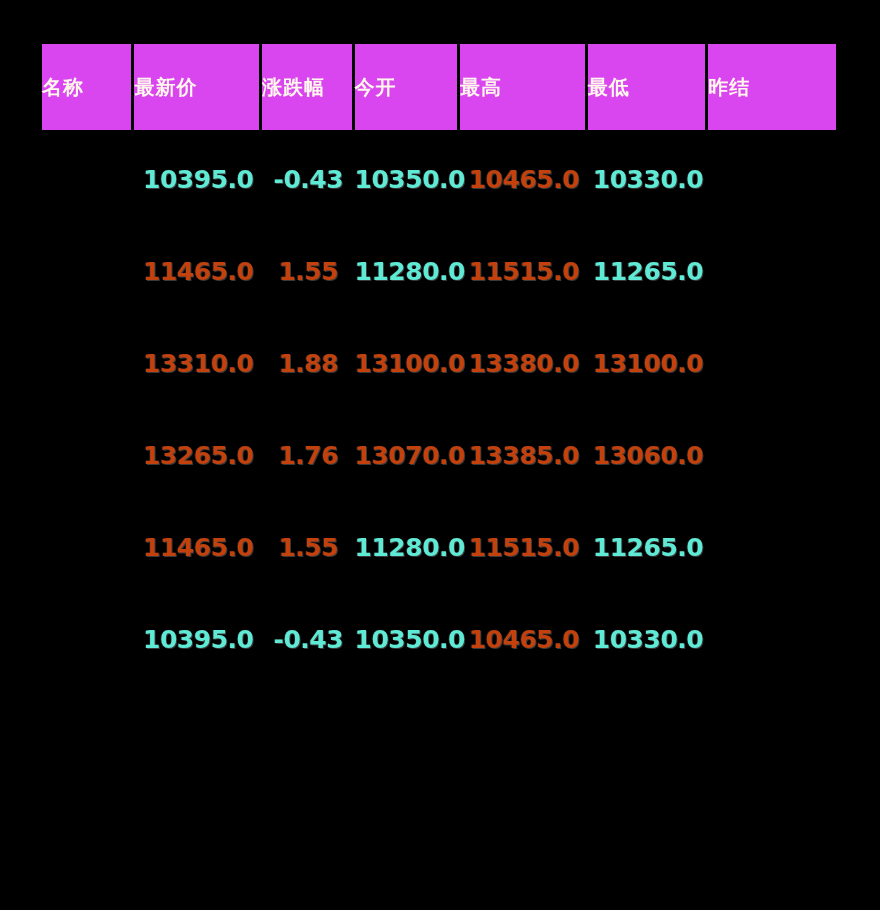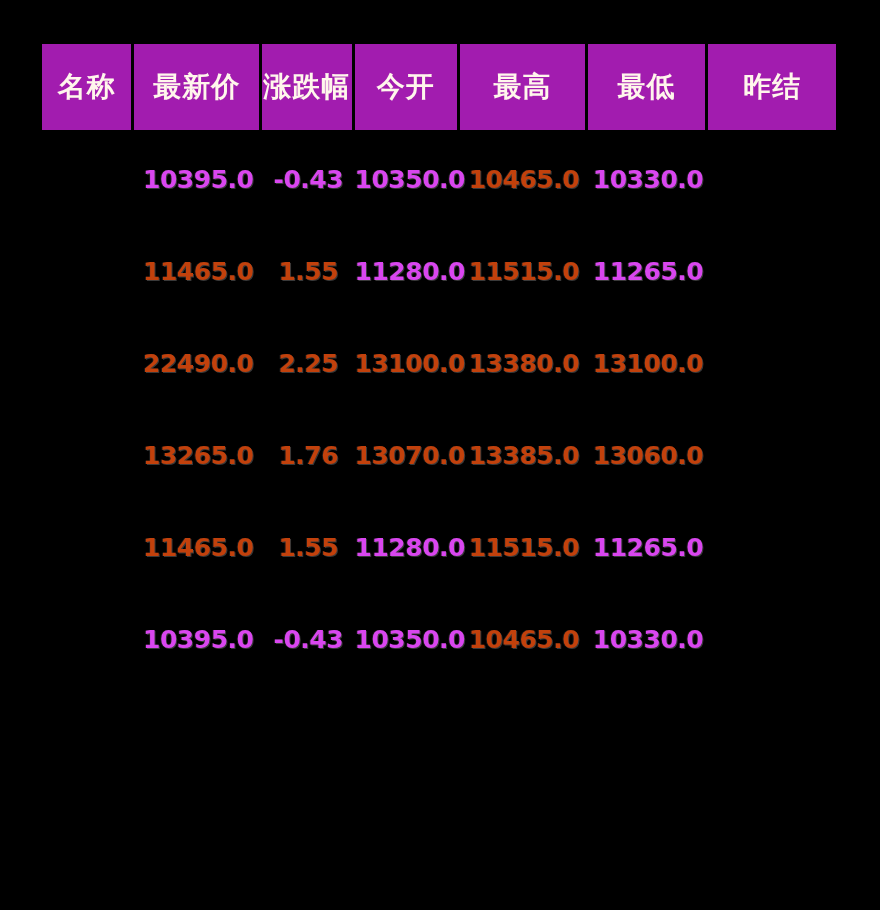--- a/index.html
+++ b/index.html
@@ -26,29 +26,29 @@
     left: 42px;
     top: 44px;
     width: 794px;
     border-collapse: separate;
     border-spacing: 0;
     table-layout: fixed;
   }
 
   
   thead th {
-    background: #a21caf;
+    background: #d946ef;
     color: #fff6ec;
     font-family: "Liberation Serif", "DejaVu Serif", serif;
     font-weight: bold;
-    font-size: 28px;
+    font-size: 20px;
     height: 86px;
     line-height: 86px;
     padding: 0;
-    text-align: center;
+    text-align: left;
     vertical-align: middle;
     border-right: 3px solid #000000;
     border-bottom: 3px solid #000000;
     letter-spacing: 1px;
   }
   thead th.last-col {
     border-right: none;
   }
 
   
@@ -63,21 +63,21 @@
     letter-spacing: -0.5px;
     background: #000000;
     white-space: nowrap;
   }
   tbody td.name-cell {
     font-size: 24px;
   }
 
   
   .val-up    { color: #c2410c; text-shadow: 1px 1px 0 rgba(60,60,60,0.95), -1px 0 0 rgba(40,40,40,0.6); }
-  .val-down  { color: #d946ef; text-shadow: 1px 1px 0 rgba(60,60,60,0.95), -1px 0 0 rgba(40,40,40,0.6); }
+  .val-down  { color: #5eead4; text-shadow: 1px 1px 0 rgba(60,60,60,0.95), -1px 0 0 rgba(40,40,40,0.6); }
   .val-blank { color: transparent; }
 
   
   col.c-name   { width: 92px;  }
   col.c-last   { width: 127px; }
   col.c-chg    { width: 92px;  }
   col.c-open   { width: 105px; }
   col.c-high   { width: 127px; }
   col.c-low    { width: 120px; }
   col.c-prev   { width: 127px; }
@@ -124,22 +124,22 @@
           <td class="val-blank name-cell"></td>
           <td class="val-up">11465.0</td>
           <td class="val-up">1.55</td>
           <td class="val-down">11280.0</td>
           <td class="val-up">11515.0</td>
           <td class="val-down">11265.0</td>
           <td class="val-blank"></td>
         </tr>
         <tr>
           <td class="val-blank name-cell"></td>
-          <td class="val-up">22490.0</td>
-          <td class="val-up">2.25</td>
+          <td class="val-up">13310.0</td>
+          <td class="val-up">1.88</td>
           <td class="val-up">13100.0</td>
           <td class="val-up">13380.0</td>
           <td class="val-up">13100.0</td>
           <td class="val-blank"></td>
         </tr>
         <tr>
           <td class="val-blank name-cell"></td>
           <td class="val-up">13265.0</td>
           <td class="val-up">1.76</td>
           <td class="val-up">13070.0</td>

